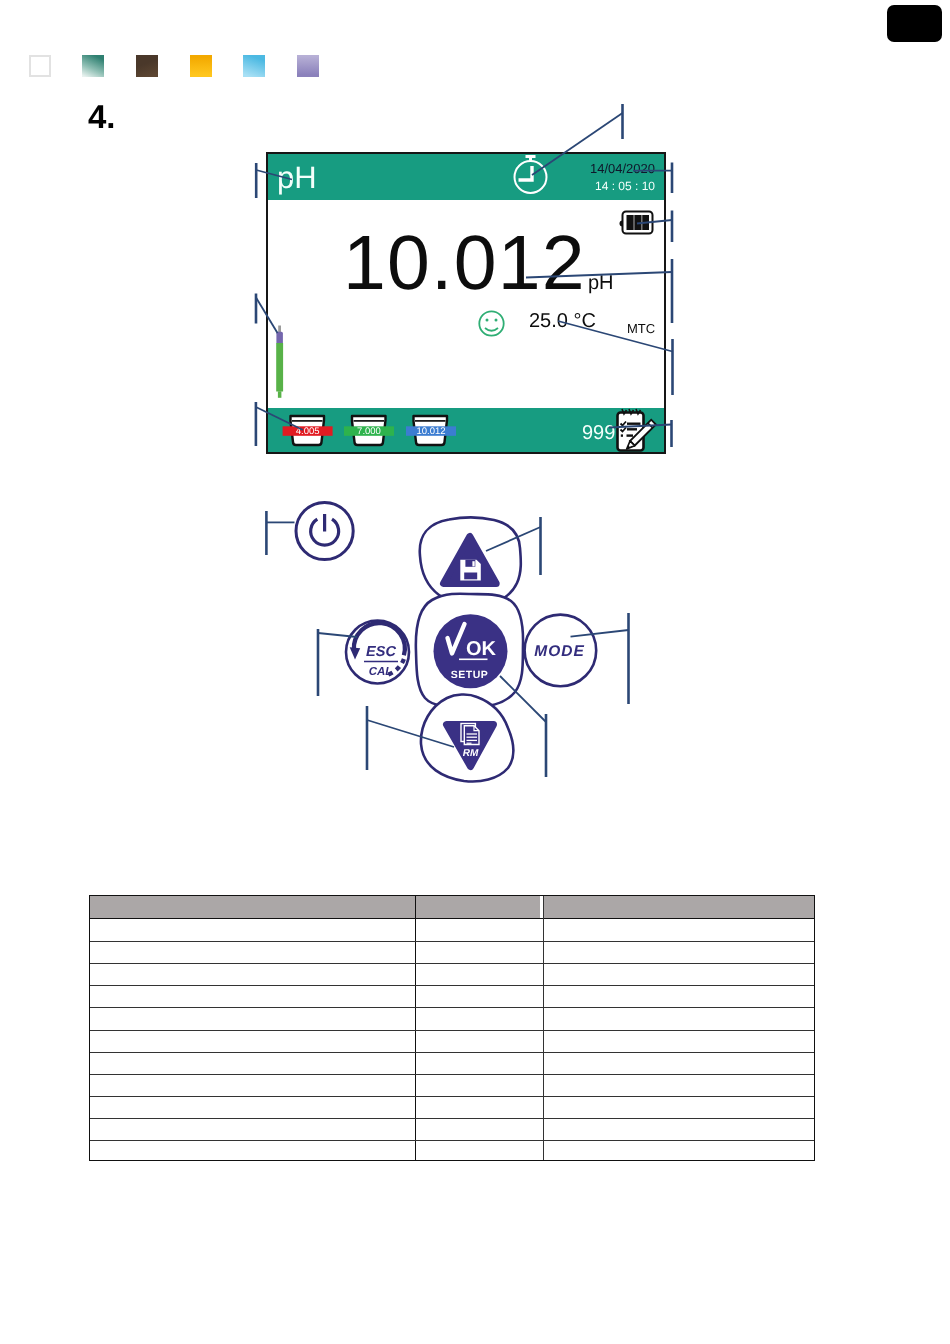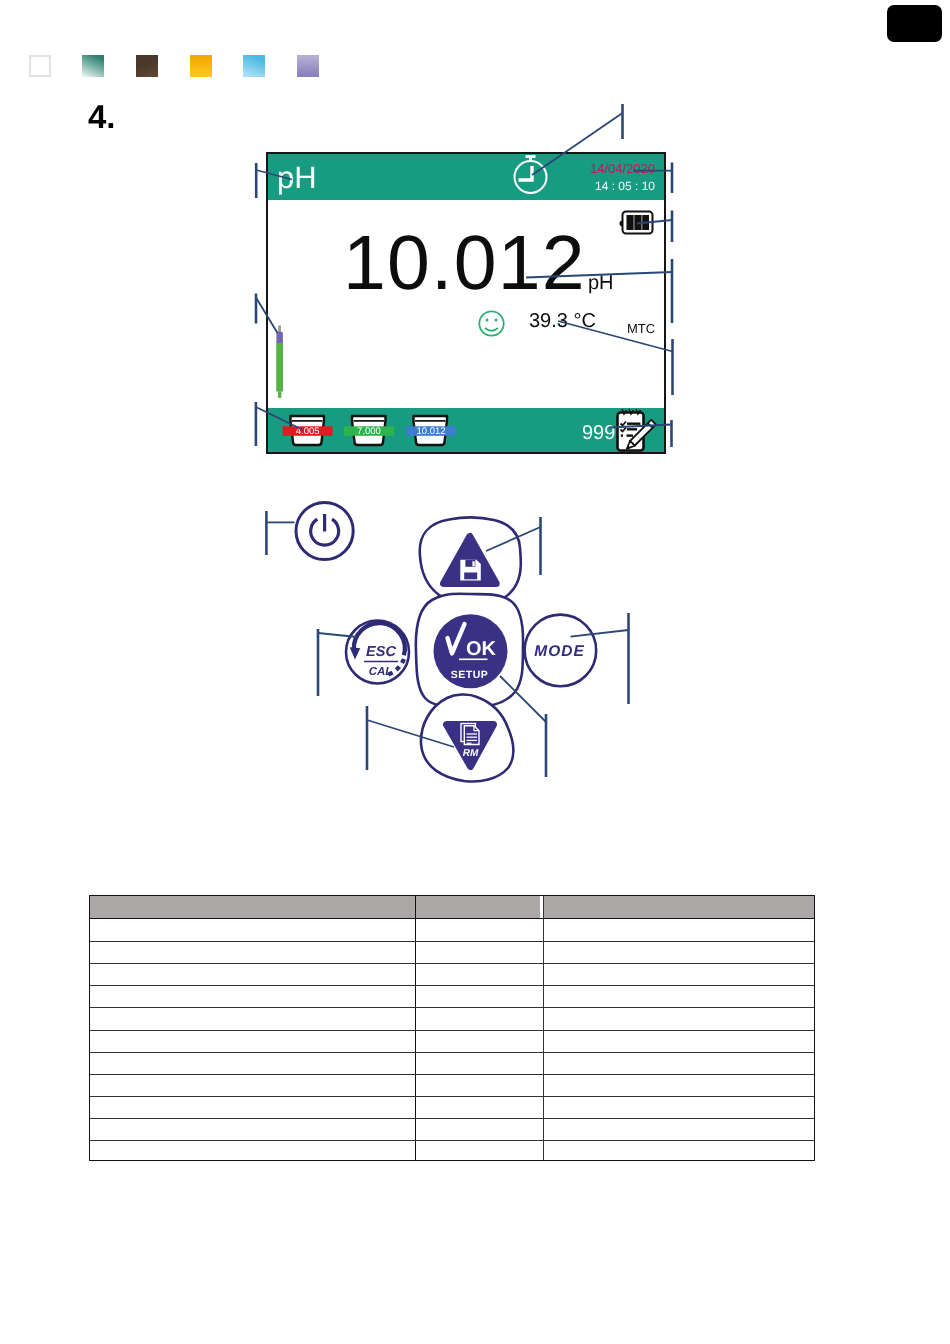--- a/index.html
+++ b/index.html
@@ -28,29 +28,29 @@
 <div class="abs" style="left:88px;top:98px;font-size:33px;font-weight:bold;color:#000;">4.</div>
 
 <div class="abs" style="left:266px;top:152px;width:400px;height:302px;border:2px solid #161616;box-sizing:border-box;background:#fff;">
 
   <div class="abs" style="left:0;top:0;width:100%;height:46px;background:#179c81;"></div>
 
   <div class="abs" style="left:0;top:254px;width:100%;height:44px;background:#179c81;"></div>
 
   <div class="abs" style="left:9px;top:6px;font-size:31px;color:#f4fffb;">pH</div>
 
-  <div class="abs" style="left:309px;top:7px;width:78px;font-size:13px;color:#be185d;text-align:right;">14/04/2020</div>
+  <div class="abs" style="left:309px;top:7px;width:78px;font-size:13px;color:#0f172a;text-align:right;">14/04/2020</div>
 
   <div class="abs" style="left:305px;top:25px;width:82px;font-size:12px;color:#f4fffb;text-align:right;">14&nbsp;:&nbsp;05&nbsp;:&nbsp;10</div>
 
   <div class="abs" style="left:75px;top:64.7px;font-size:77px;color:#0d0d0d;letter-spacing:1.2px;">10.012</div>
 
   <div class="abs" style="left:320px;top:118px;font-size:20px;color:#0d0d0d;">pH</div>
 
-  <div class="abs" style="left:261px;top:156px;font-size:20px;color:#0d0d0d;">39.3 °C</div>
+  <div class="abs" style="left:261px;top:156px;font-size:20px;color:#0d0d0d;">25.0 °C</div>
 
   <div class="abs" style="left:319px;top:167px;font-size:13px;color:#0d0d0d;margin-left:40px;">MTC</div>
 
   <div class="abs" style="left:314px;top:268px;font-size:20px;color:#f4fffb;text-align:center;">999</div>
 </div>
 
 <svg class="abs" style="left:0;top:0;" width="950" height="1344" viewBox="0 0 950 1344">
 
   <g>
     <rect x="278.2" y="325.5" width="2.8" height="8" fill="#9b9b9b"></rect>

